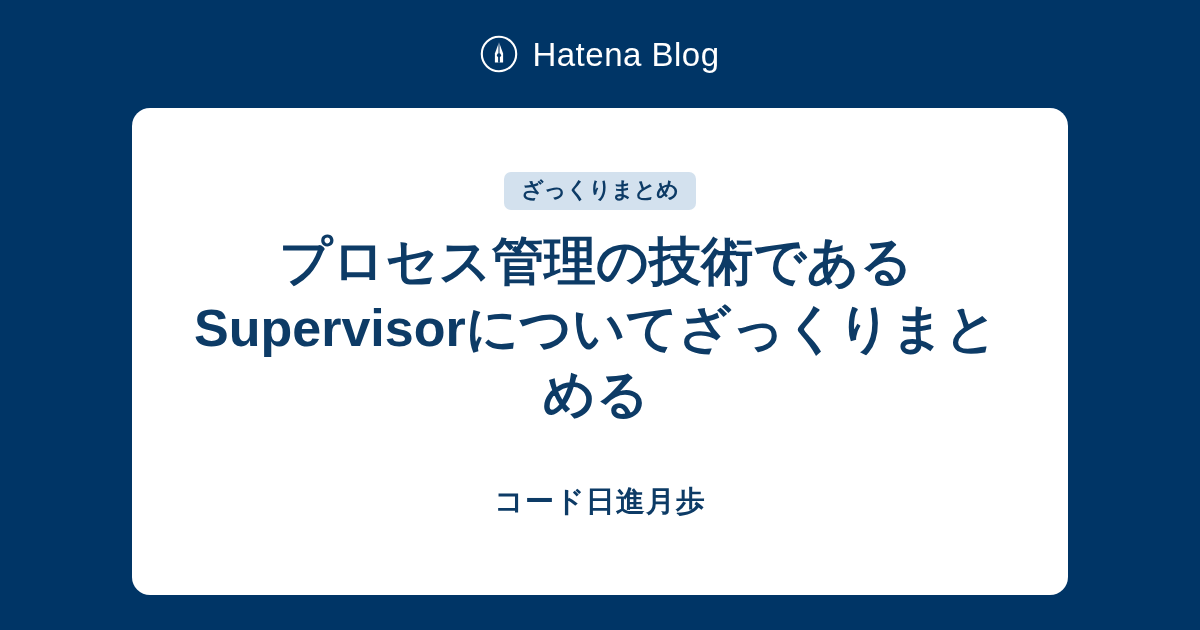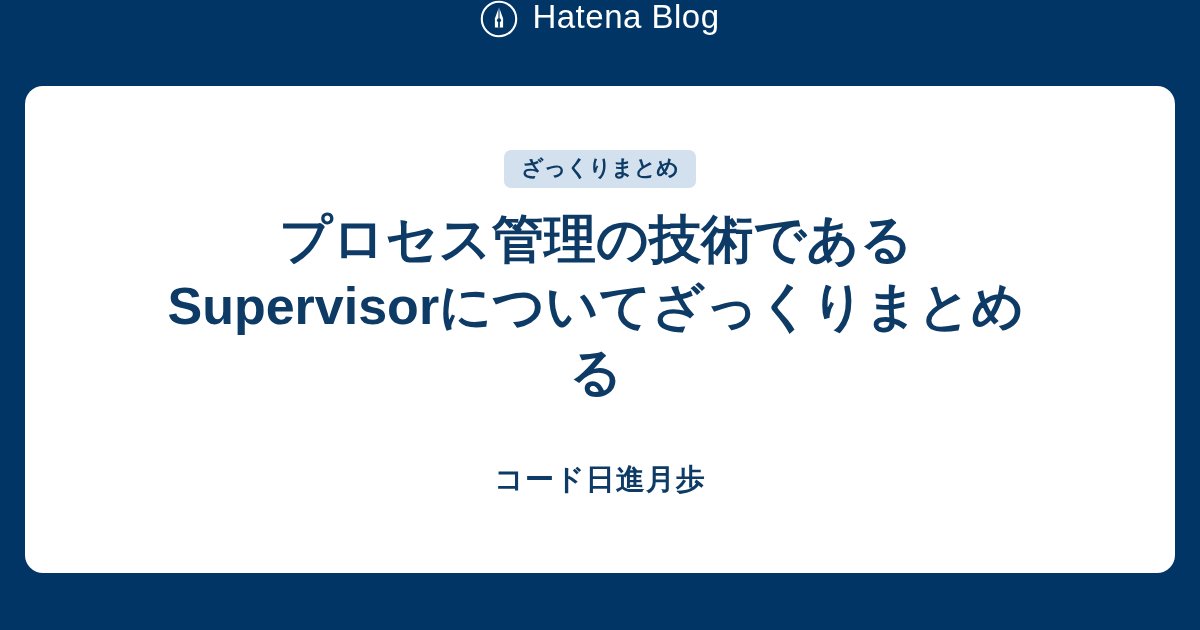--- a/index.html
+++ b/index.html
@@ -20,23 +20,23 @@
     width: 1200px;
     height: 630px;
     background: #003566;
     display: flex;
     flex-direction: column;
     align-items: center;
   }
 
   
   .brand {
-    height: 86px;
+    height: 108px;
     display: flex;
-    align-items: flex-start;
+    align-items: center;
     justify-content: center;
     gap: 14px;
     user-select: none;
   }
 
   .brand-logo {
     width: 38px;
     height: 38px;
     display: block;
     flex: 0 0 auto;
@@ -48,21 +48,21 @@
     font-weight: 300;
     letter-spacing: 0.5px;
     line-height: 1;
     white-space: nowrap;
   }
 
   
   .card {
     position: relative;
     box-sizing: border-box;
-    width: 1150px;
+    width: 936px;
     height: 487px;
     background: #ffffff;
     border-radius: 18px;
     display: flex;
     flex-direction: column;
     align-items: center;
     padding: 0 47px;
   }
 
   .card-inner {

